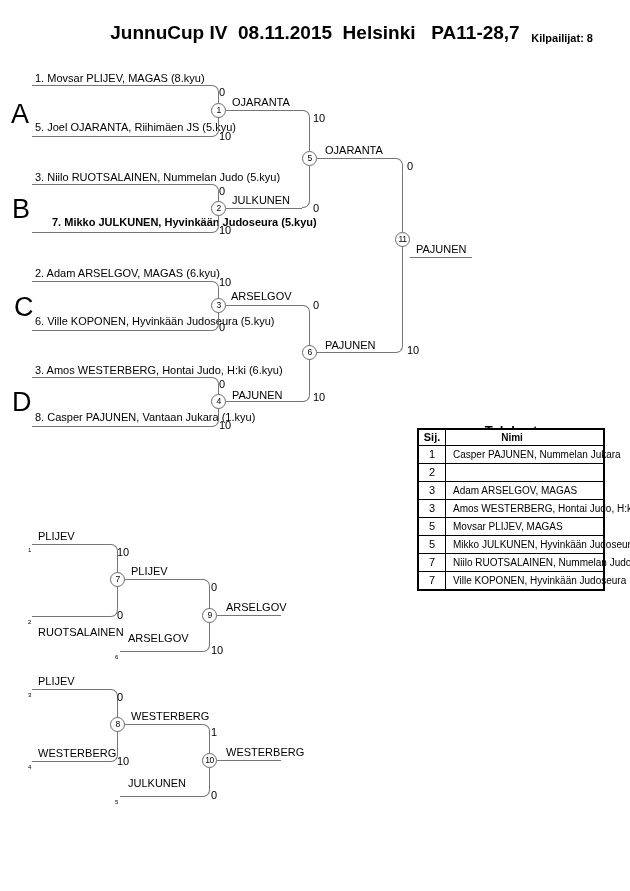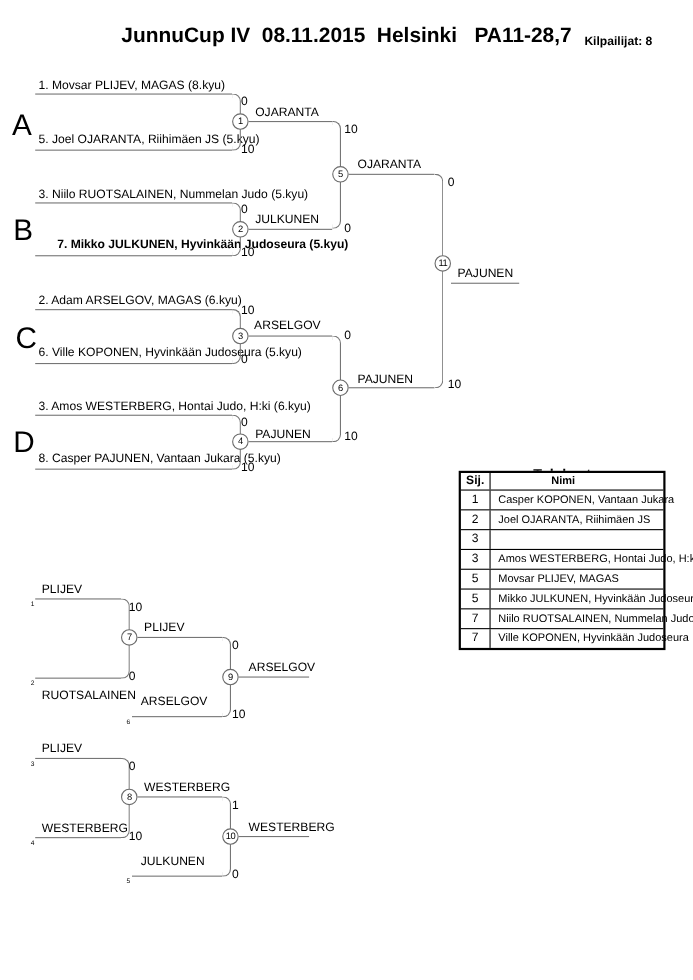--- a/index.html
+++ b/index.html
@@ -72,21 +72,21 @@
 <div class="abs hline" style="left:32px;top:330px;width:179px;"></div>
 <div class="abs conn" style="left:211px;top:281px;height:50px;"></div>
 <div class="abs score" style="left:219px;top:276px;">10</div>
 <div class="abs score" style="left:219px;top:321px;">0</div>
 <div class="abs circ" style="left:211px;top:298px;">3</div>
 <div class="abs wlabel" style="left:231px;top:290px;">ARSELGOV</div>
 <div class="abs hline" style="left:226px;top:305px;width:76px;"></div>
 
 <div class="abs name" style="left:35px;top:364px;">3. Amos WESTERBERG, Hontai Judo, H:ki (6.kyu)</div>
 <div class="abs hline" style="left:32px;top:377px;width:179px;"></div>
-<div class="abs name" style="left:35px;top:411px;">8. Casper PAJUNEN, Vantaan Jukara (5.kyu)</div>
+<div class="abs name" style="left:35px;top:411px;">8. Casper PAJUNEN, Vantaan Jukara (1.kyu)</div>
 <div class="abs hline" style="left:32px;top:426px;width:179px;"></div>
 <div class="abs conn" style="left:211px;top:377px;height:50px;"></div>
 <div class="abs score" style="left:219px;top:378px;">0</div>
 <div class="abs score" style="left:219px;top:419px;">10</div>
 <div class="abs circ" style="left:211px;top:394px;">4</div>
 <div class="abs wlabel" style="left:232px;top:389px;">PAJUNEN</div>
 <div class="abs hline" style="left:226px;top:401px;width:76px;"></div>
 
 <div class="abs conn" style="left:302px;top:110px;height:98px;"></div>
 <div class="abs score" style="left:313px;top:112px;">10</div>
@@ -156,28 +156,28 @@
 <div class="abs hline" style="left:217px;top:760px;width:64px;"></div>
 
 <div class="abs res-title" style="left:417px;top:423px;">Tulokset</div>
 <div class="abs res-table" style="left:417px;top:428px;">
   <div class="res-row hdr">
     <div class="rank-cell">Sij.</div>
     <div class="name-cell">Nimi</div>
   </div>
   <div class="res-row">
     <div class="rank-cell">1</div>
-    <div class="name-cell">Casper KOPONEN, Vantaan Jukara</div>
+    <div class="name-cell">Casper PAJUNEN, Nummelan Jukara</div>
   </div>
   <div class="res-row">
     <div class="rank-cell">2</div>
-    <div class="name-cell">Joel OJARANTA, Riihimäen JS</div>
   </div>
   <div class="res-row">
     <div class="rank-cell">3</div>
+    <div class="name-cell">Adam ARSELGOV, MAGAS</div>
   </div>
   <div class="res-row">
     <div class="rank-cell">3</div>
     <div class="name-cell">Amos WESTERBERG, Hontai Judo, H:ki</div>
   </div>
   <div class="res-row">
     <div class="rank-cell">5</div>
     <div class="name-cell">Movsar PLIJEV, MAGAS</div>
   </div>
   <div class="res-row">

